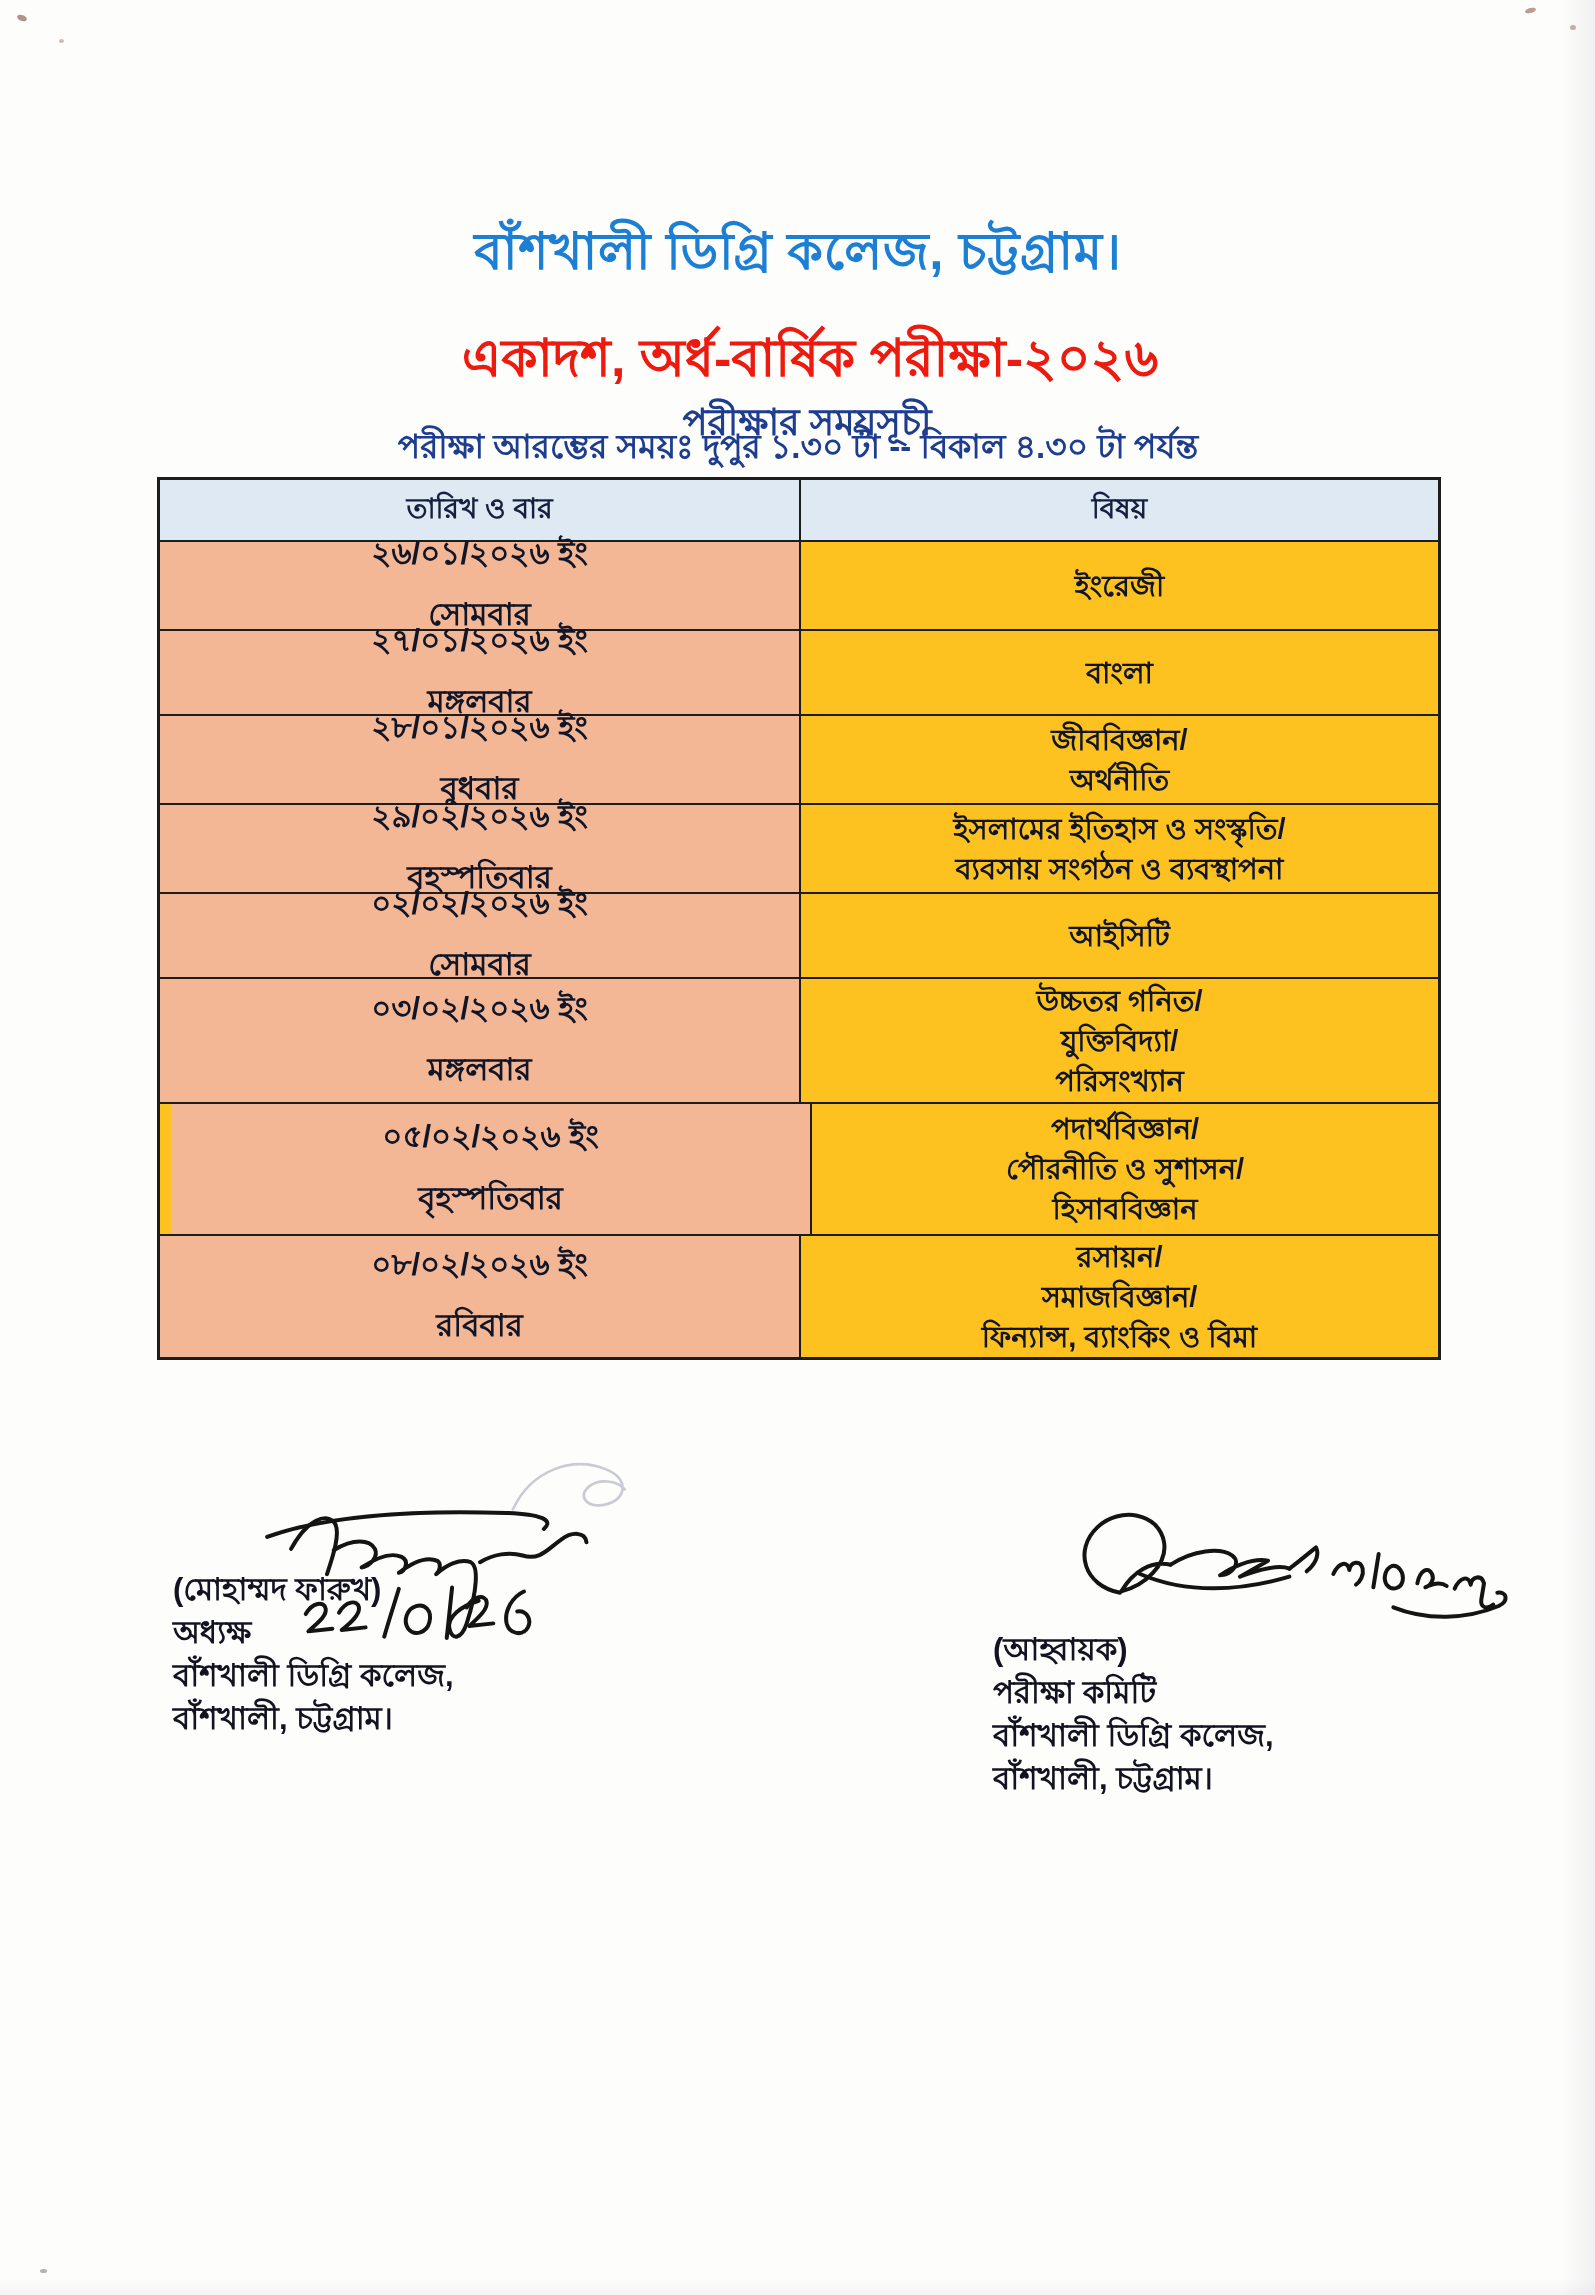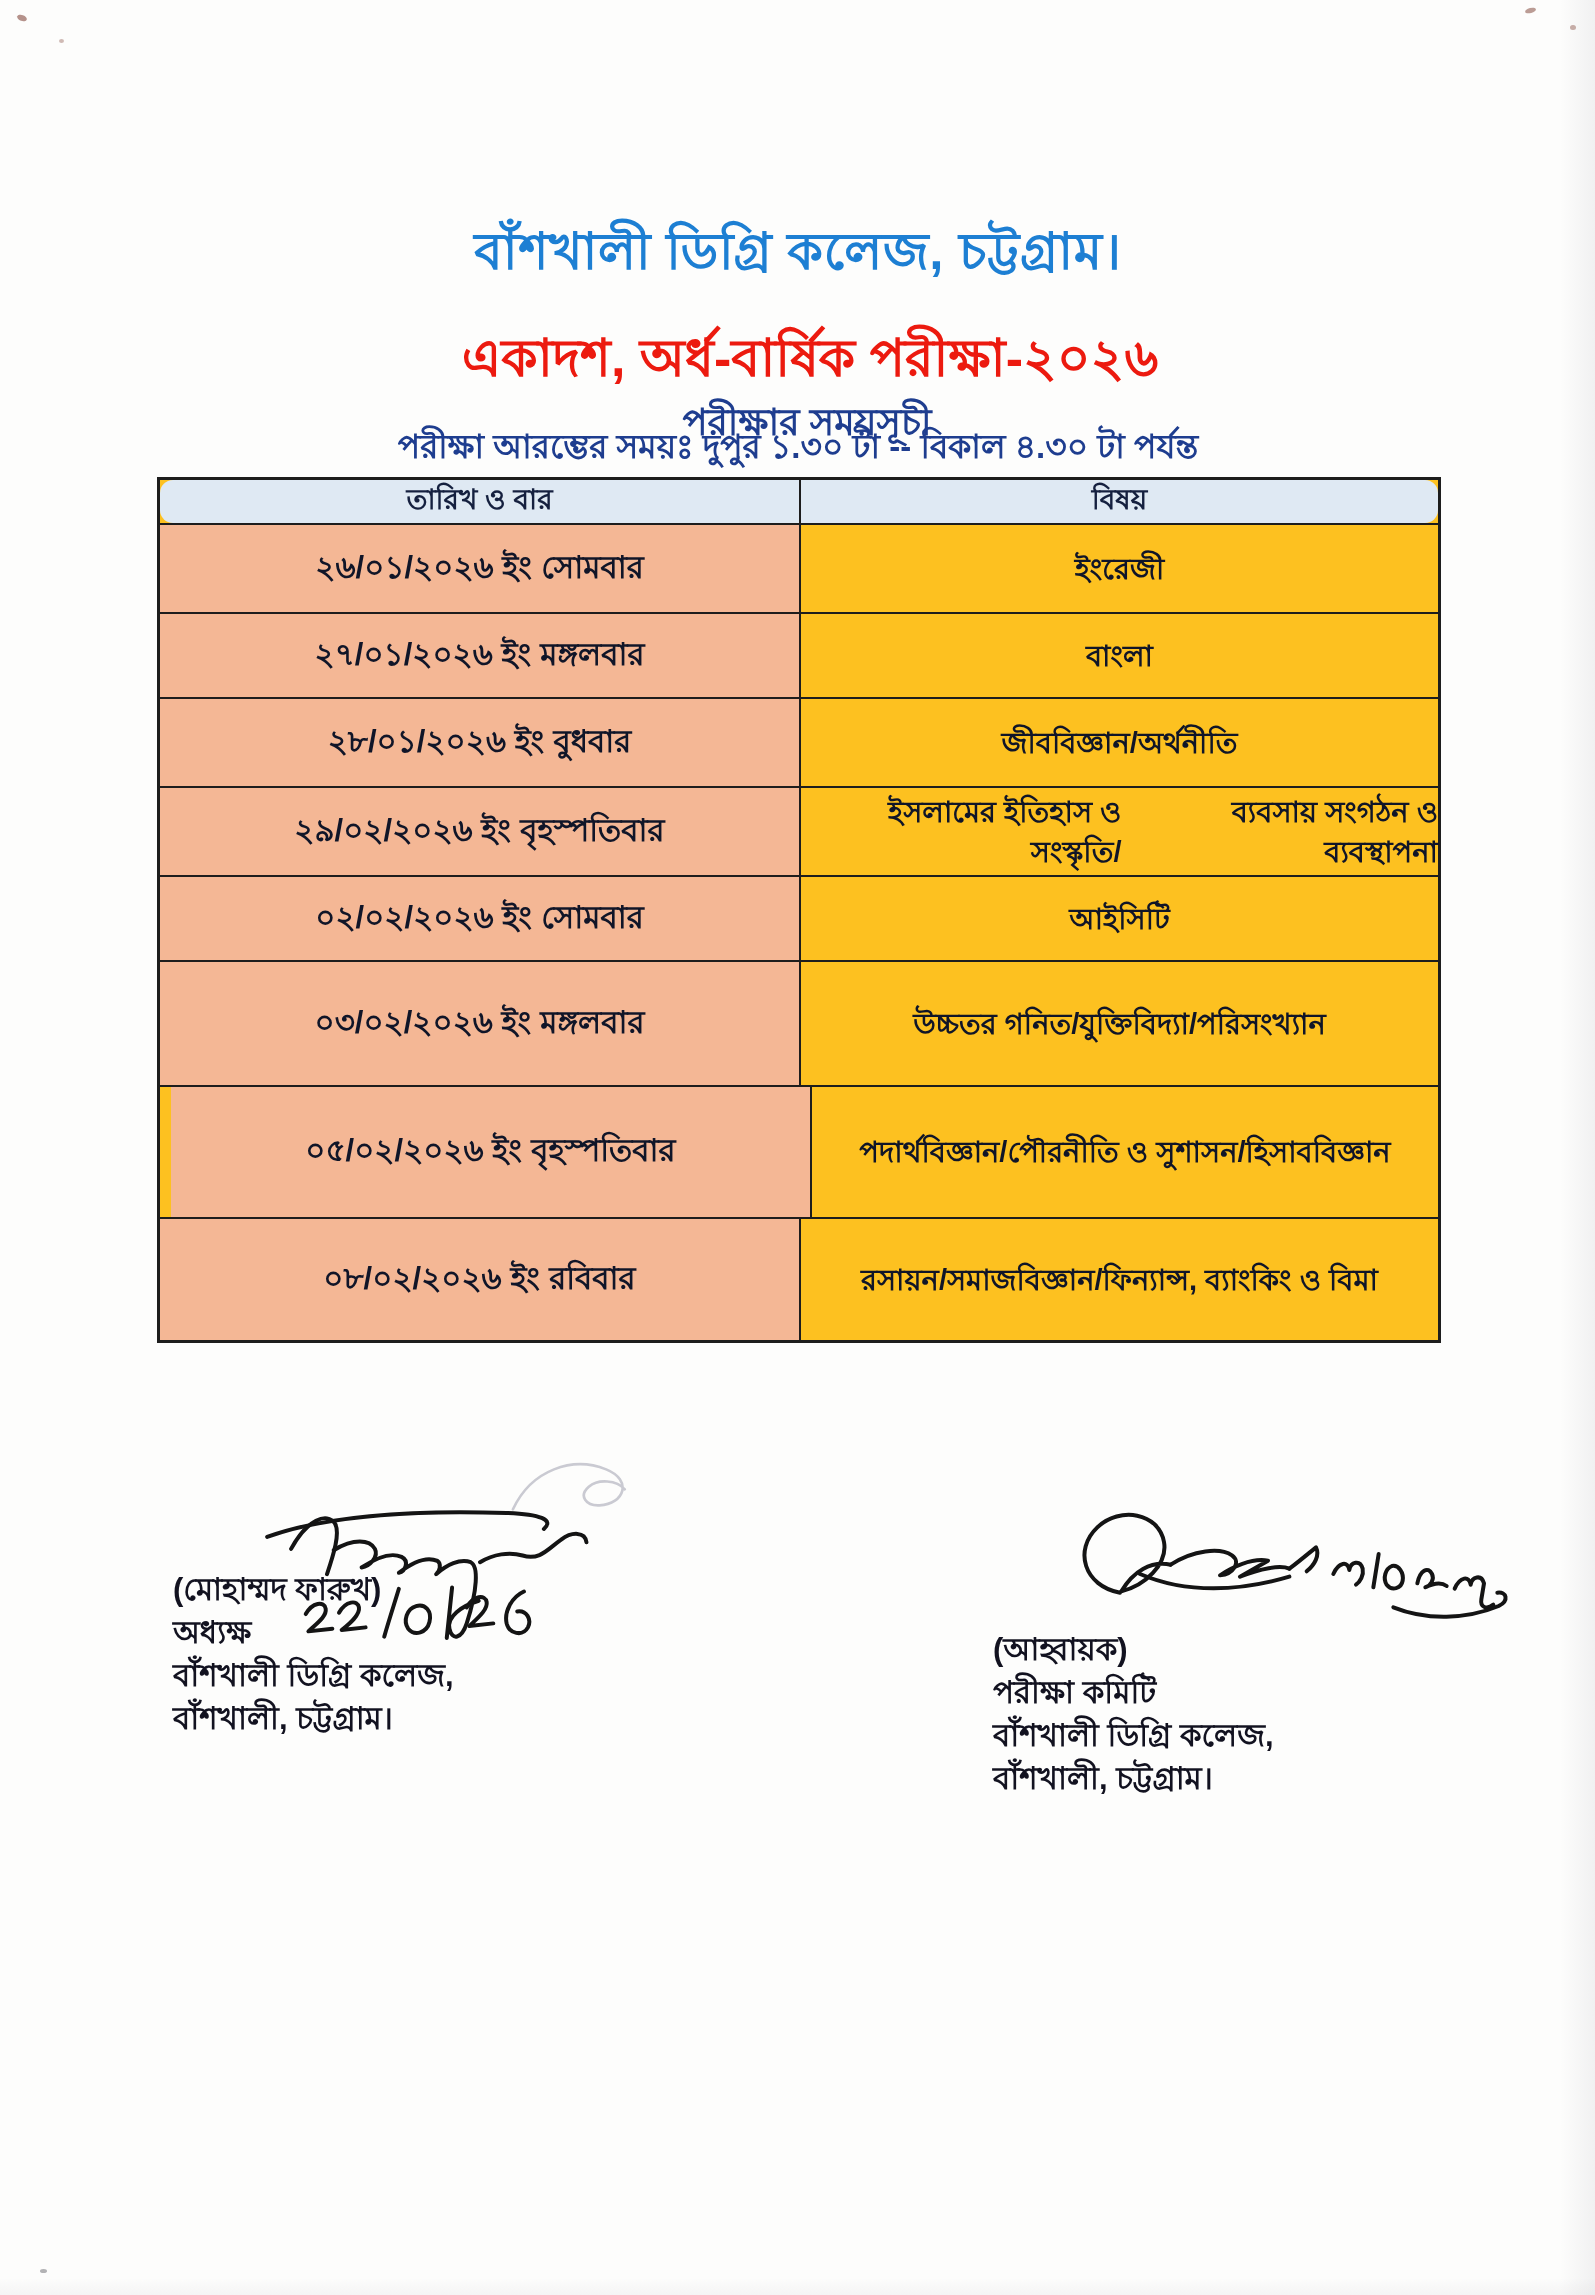--- a/index.html
+++ b/index.html
@@ -46,35 +46,35 @@
     text-align:center;font-size:33px;font-weight:700;
     color:var(--heading_navy,#1e3d8f);
   }
 
   
   .exam-table{
     position:absolute;left:157px;top:477px;width:1284px;
     box-sizing:border-box;border:3.3px solid var(--border,#1d1d1d);
     background:var(--subject_bg,#fdc120);
   }
-  .thead{display:flex;height:43px;background:var(--header_bg,#dfe9f3);border-radius:13px;}
+  .thead{display:flex;height:60px;background:var(--header_bg,#dfe9f3);}
   .th{display:flex;align-items:center;justify-content:center;
       font-size:28px;font-weight:700;color:#15203f;}
   .th.date-col{width:641px;border-right:2.7px solid var(--border,#1d1d1d);box-sizing:border-box;}
   .th.subj-col{flex:1;}
   .tr{display:flex;border-top:2.7px solid var(--border,#1d1d1d);}
   #tbody .tr:nth-child(1){height:87px;}
   #tbody .tr:nth-child(2){height:83px;}
   #tbody .tr:nth-child(3){height:87px;}
   #tbody .tr:nth-child(4){height:87px;}
   #tbody .tr:nth-child(5){height:83px;}
   #tbody .tr:nth-child(6){height:123px;}
   #tbody .tr:nth-child(7){height:130px;padding-left:11px;}
   #tbody .tr:nth-child(8){height:121px;}
-  .td{display:flex;flex-direction:row;justify-content:center;align-items:center;box-sizing:border-box;}
+  .td{display:flex;flex-direction:column;justify-content:center;align-items:center;box-sizing:border-box;}
   .date-cell{width:641px;border-right:2.7px solid var(--border,#1d1d1d);
     background:var(--date_bg,#f4b795);gap:9.3px;
     font-size:31px;font-weight:700;color:#101528;text-align:center;}
   .subject-cell{flex:1;background:var(--subject_bg,#fdc120);
     font-size:29px;font-weight:700;color:#101528;text-align:right;line-height:40px;}
 
   
   .sig-svg{position:absolute;}
   .sig-left-svg{left:227px;top:1493px;}
   .sig-right-svg{left:1020px;top:1486px;}

